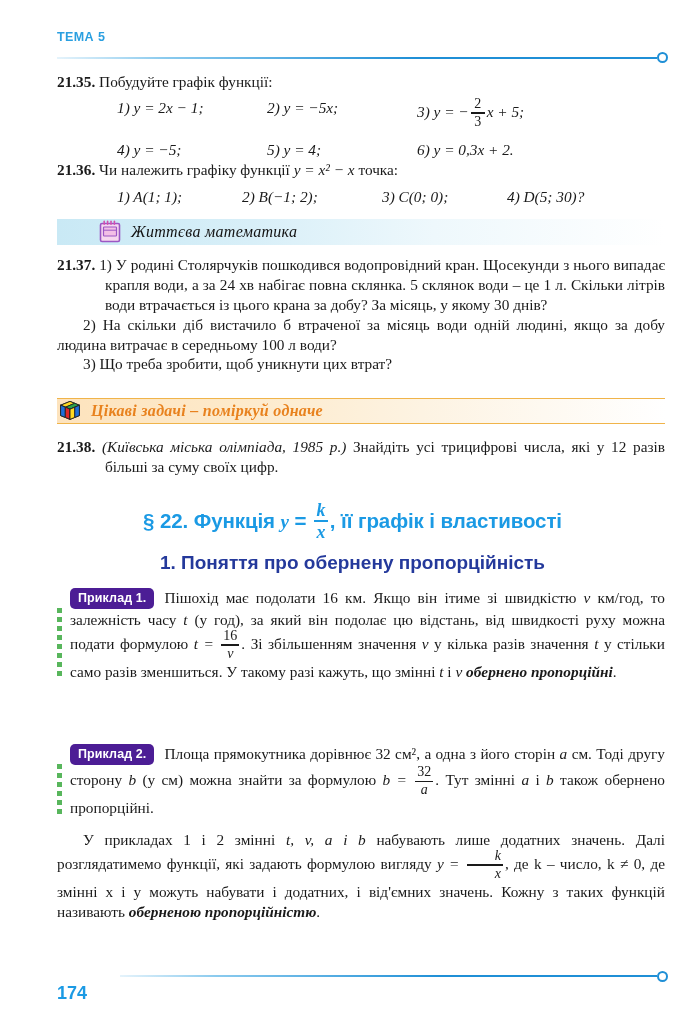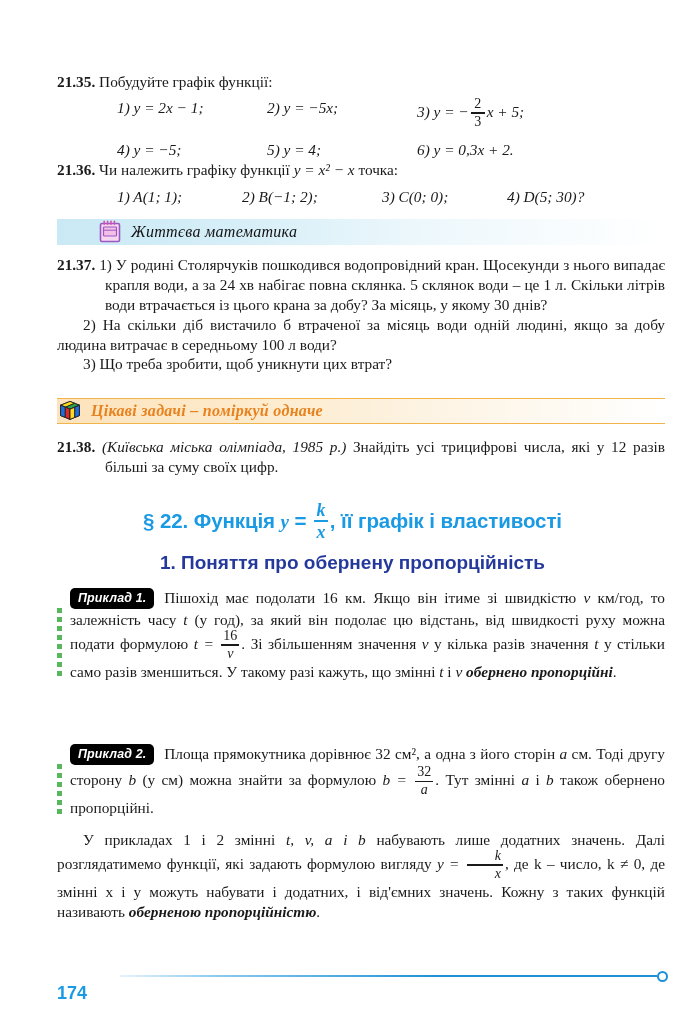--- a/index.html
+++ b/index.html
@@ -210,32 +210,31 @@
     background-repeat: repeat-y;
   }
   .ex-body {
     padding-left: 13px;
     font-size: 15.3px;
     line-height: 1.30;
     text-align: justify;
   }
   .ex-badge {
     display: inline-block;
-    background: #000000;
+    background: #4c1d95;
     color: #ffffff;
     font-family: "Liberation Sans", sans-serif;
     font-weight: bold;
     font-size: 12.5px;
     padding: 2px 8px 3px 8px;
     border-radius: 5px;
     margin-right: 10px;
     position: relative;
     top: -1px;
     letter-spacing: 0.1px;
-    font-style: italic;
   }
   .bi { font-weight: bold; font-style: italic; }
 
   
   .closing {
     position: absolute;
     left: 57px;
     right: 30px;
     font-size: 15.3px;
     line-height: 1.32;
@@ -270,20 +269,27 @@
   }
   .footer-rule .rule-line {
     left: 0; right: 11px; top: 4px;
   }
 </style>
 </head>
 <body>
 
 <div class="page">
 
+  <div class="header">
+    <div class="header-label">ТЕМА 5</div>
+    <div class="rule-wrap">
+      <div class="rule-line"></div>
+      <div class="rule-dot"></div>
+    </div>
+  </div>
 
   <div class="task" style="top:72px;">
     <span class="tnum">21.35.</span>
     <span class="task-body">Побудуйте графік функції:</span>
     <div class="cols">
       <span class="c1 mi">1) y = 2x − 1;</span>
       <span class="c2 mi">2) y = −5x;</span>
       <span class="c3"><span class="mi">3) y = −</span><span class="frac">
             <span class="num">2</span>
             <span class="bar"></span>

